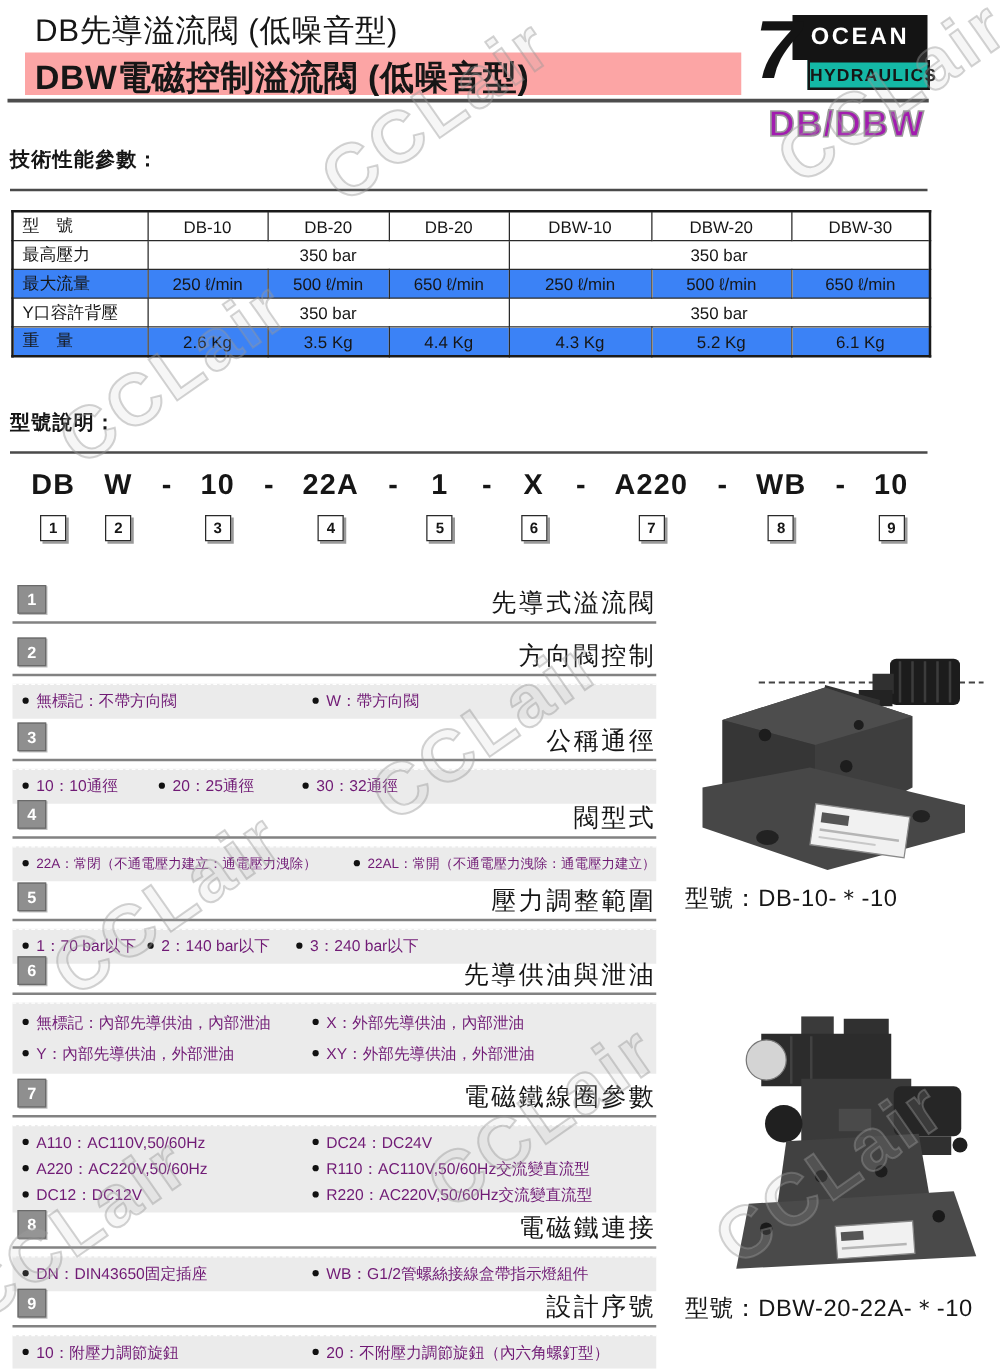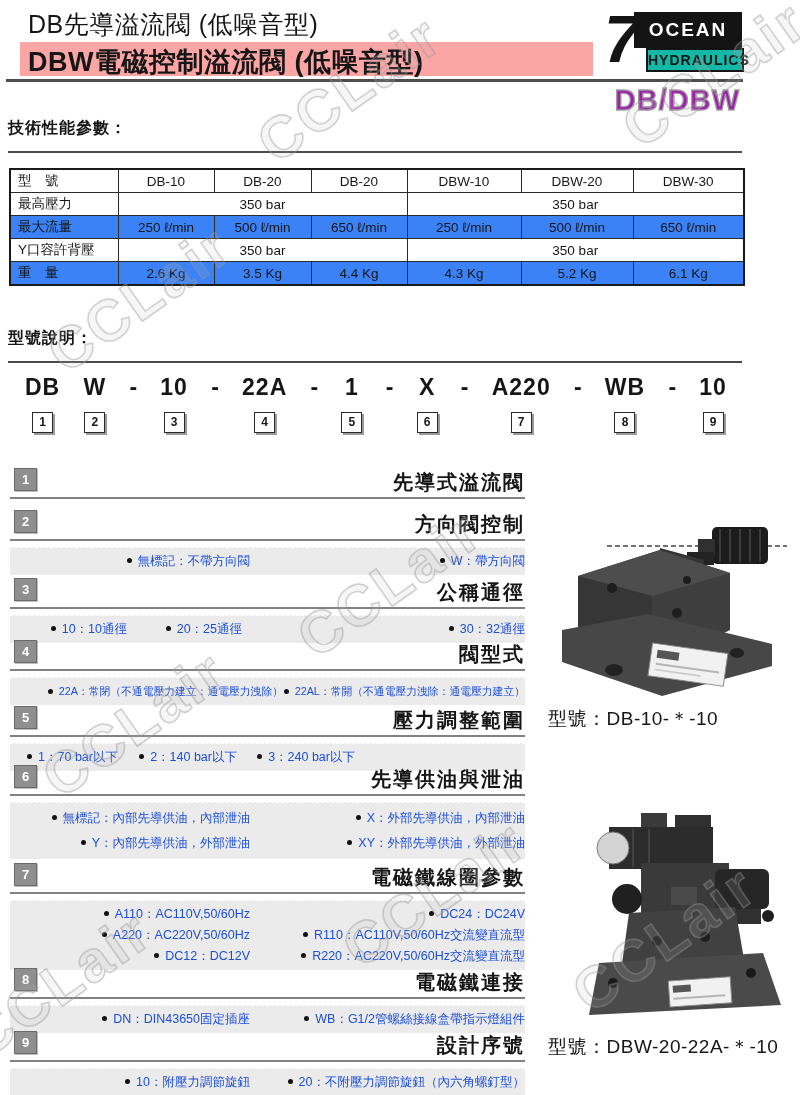--- a/index.html
+++ b/index.html
@@ -43,27 +43,27 @@
   .mc .dash{font-size:23px;font-weight:bold;line-height:30px;}
   .mc .nbox{margin-top:10px;width:19px;height:19px;background:#fff;border:1px solid #2a2a2a;
             box-shadow:2px 2px 0 #9a9a9a;font-size:12px;font-weight:bold;text-align:center;line-height:19px;}
 
   
   .section{position:absolute;left:10px;width:515px;}
   .sec-head{position:relative;height:29px;border-bottom:2px solid #828282;}
   .sec-num{position:absolute;left:4px;top:0;width:21px;height:21px;background:#8f8f8f;color:#fff;
            font-size:13px;font-weight:bold;text-align:center;line-height:21px;border:1px solid #6a6a6a;
            box-shadow:1px 1px 0 rgba(0,0,0,.25);}
-  .sec-title{position:absolute;right:0;bottom:1px;font-size:20px;font-weight:bold;letter-spacing:2px;}
+  .sec-title{position:absolute;right:0;bottom:1px;font-size:20px;font-weight:normal;letter-spacing:2px;}
   .bar{background:#ebebeb;border-top:1px dashed #fff;margin-top:6px;padding:3px 0 3px 8px;display:grid;}
   .cols2{grid-template-columns:232px 1fr;}
   .cols3{grid-template-columns:109px 115px 1fr;}
   .cols4{grid-template-columns:100px 119px 118px 1fr;}
   .cols4a{grid-template-columns:265px 1fr;}
-  .item{font-size:12.5px;line-height:21px;white-space:nowrap;color:#1d4ed8;text-align:right;}
+  .item{font-size:12.5px;line-height:21px;white-space:nowrap;color:#701a75;}
   .item.small{font-size:10.8px;}
   .rows2 .item{line-height:25px;}
   .rows3 .item{line-height:21px;}
   .dot{display:inline-block;width:5px;height:5px;background:#111;border-radius:50%;margin:0 6px 2px 0;vertical-align:middle;}
 
   
   .fig{position:absolute;}
   .caption{position:absolute;font-size:19px;font-weight:500;letter-spacing:.5px;white-space:nowrap;}
 </style>
 </head>

